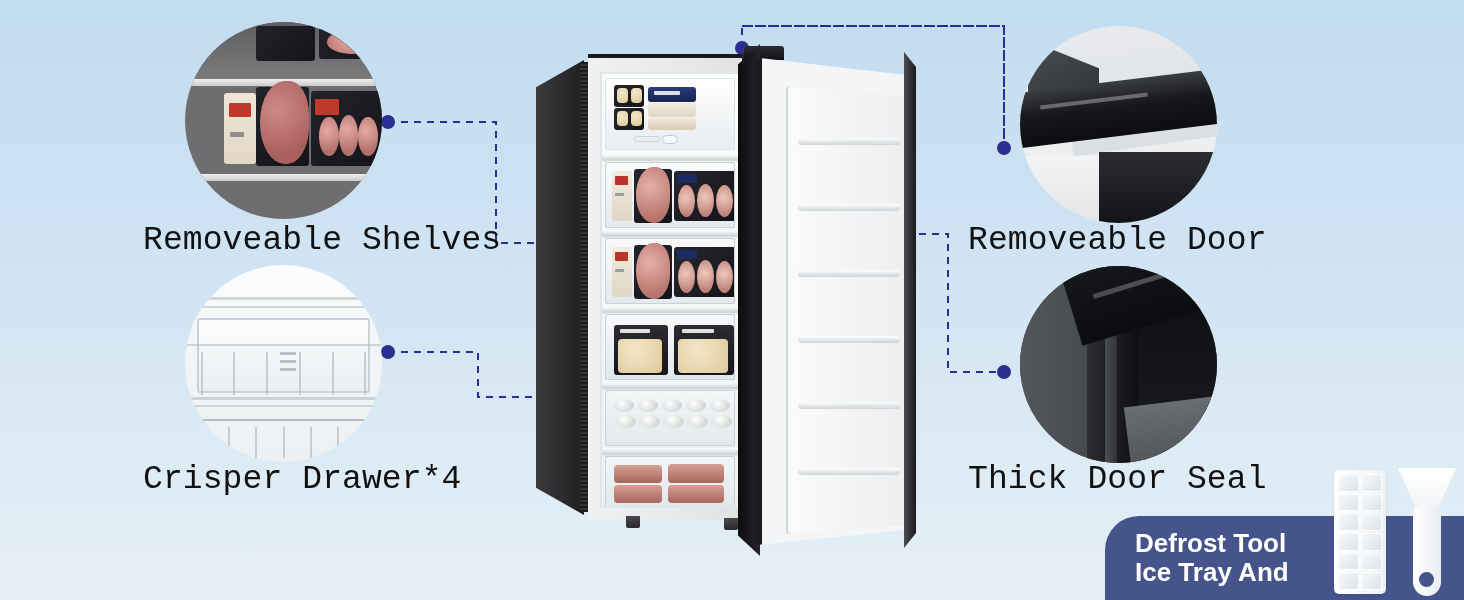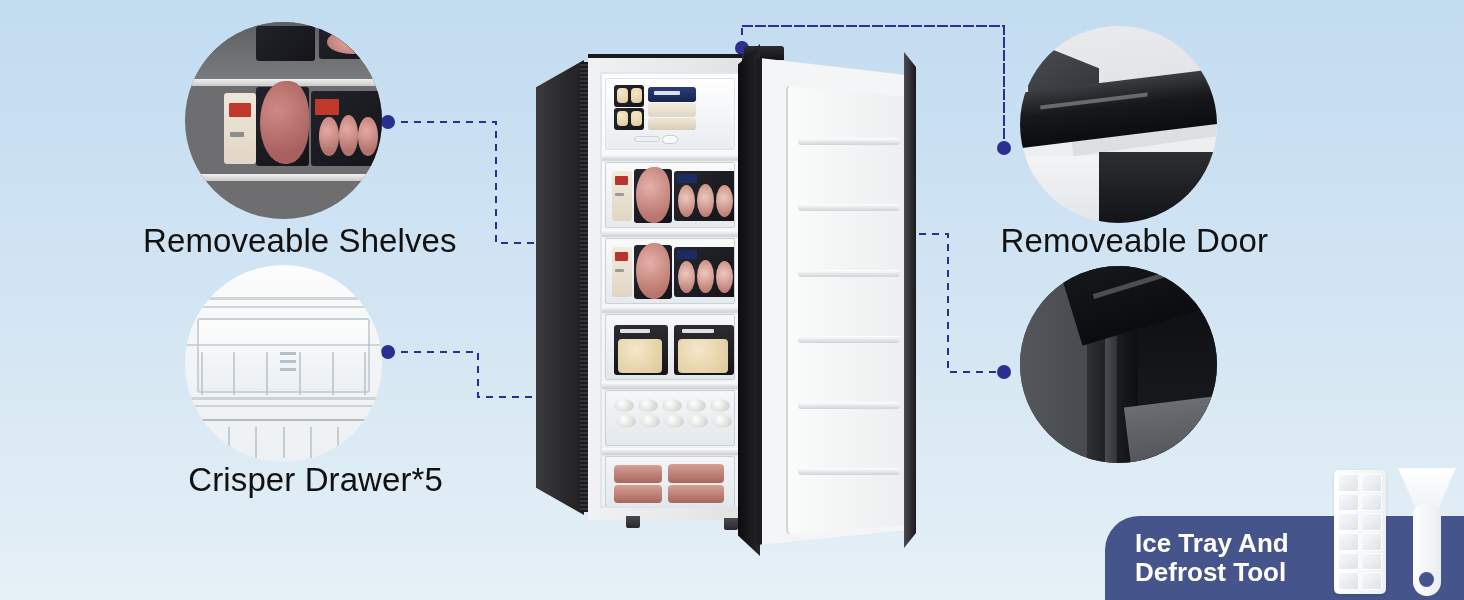--- a/index.html
+++ b/index.html
@@ -26,22 +26,23 @@
   .callout-circle {
     position: absolute;
     border-radius: 50%;
     overflow: hidden;
   }
   .callout-label {
     position: absolute;
     font-size: 33px;
     color: #111;
     white-space: nowrap;
-    text-align: right;
+    text-align: left;
     letter-spacing: .1px;
+    font-family: Liberation Mono, monospace;
   }
 
   
   #c-shelves { left: 185px; top: 22px; width: 197px; height: 197px; }
   .shelf-scene { position: absolute; inset: 0; background: #6e6e70; }
   .shelf-scene .band-top {
     position: absolute; left: 0; right: 0; top: 0; height: 30%;
     background: linear-gradient(to bottom, #5e5f60, #7b7c7d);
   }
   .shelf-scene .rail {
@@ -412,21 +413,21 @@
         <span></span>
           <span></span>
           <span></span>
           <span></span>
           <span></span>
           <span></span>
           <span></span>
       </div>
     </div>
   </div>
-  <div class="callout-label" id="l-crisper" style="left:143px;top:461px;width:300px;">Crisper Drawer*5</div>
+  <div class="callout-label" id="l-crisper" style="left:143px;top:461px;width:300px;">Crisper Drawer*4</div>
 
   <div class="callout-circle" id="c-door">
     <div class="door-scene">
       <div class="panel-light"></div>
       <div class="hinge-wedge"></div>
       <div class="hinge-body"></div>
       <div class="glint"></div>
       <div class="lower-white"></div>
       <div class="lower-black"></div>
     </div>
@@ -438,20 +439,21 @@
       <div class="face-left"></div>
       <div class="gasket g1"></div>
       <div class="gasket g2"></div>
       <div class="gasket g3"></div>
       <div class="door-right"></div>
       <div class="door-top"></div>
       <div class="hl"></div>
       <div class="floor"></div>
     </div>
   </div>
+  <div class="callout-label" id="l-seal" style="left:968px;top:461px;width:300px;">Thick Door Seal</div>
 
   <div id="fridge">
     <div class="cab-side"></div>
     <div class="cab-side-edge"></div>
     <div class="cab-front-top"></div>
     <div class="cab-front"></div>
     <div class="cab-front-right"></div>
 
     <div class="cavity">
 
@@ -547,22 +549,22 @@
       </div>
       <div class="door-right-edge"></div>
     </div>
 
     <div class="leg" style="left:98px;top:486px"></div>
     <div class="leg" style="left:196px;top:488px"></div>
   </div>
 
   <div id="ice-banner">
     <div class="txt">
+      <div>Defrost Tool</div>
       <div>Ice Tray And</div>
-      <div>Defrost Tool</div>
     </div>
   </div>
 
   <div id="ice-graphic">
     <div class="tray">
       <i></i>
         <i></i>
         <i></i>
         <i></i>
         <i></i>

